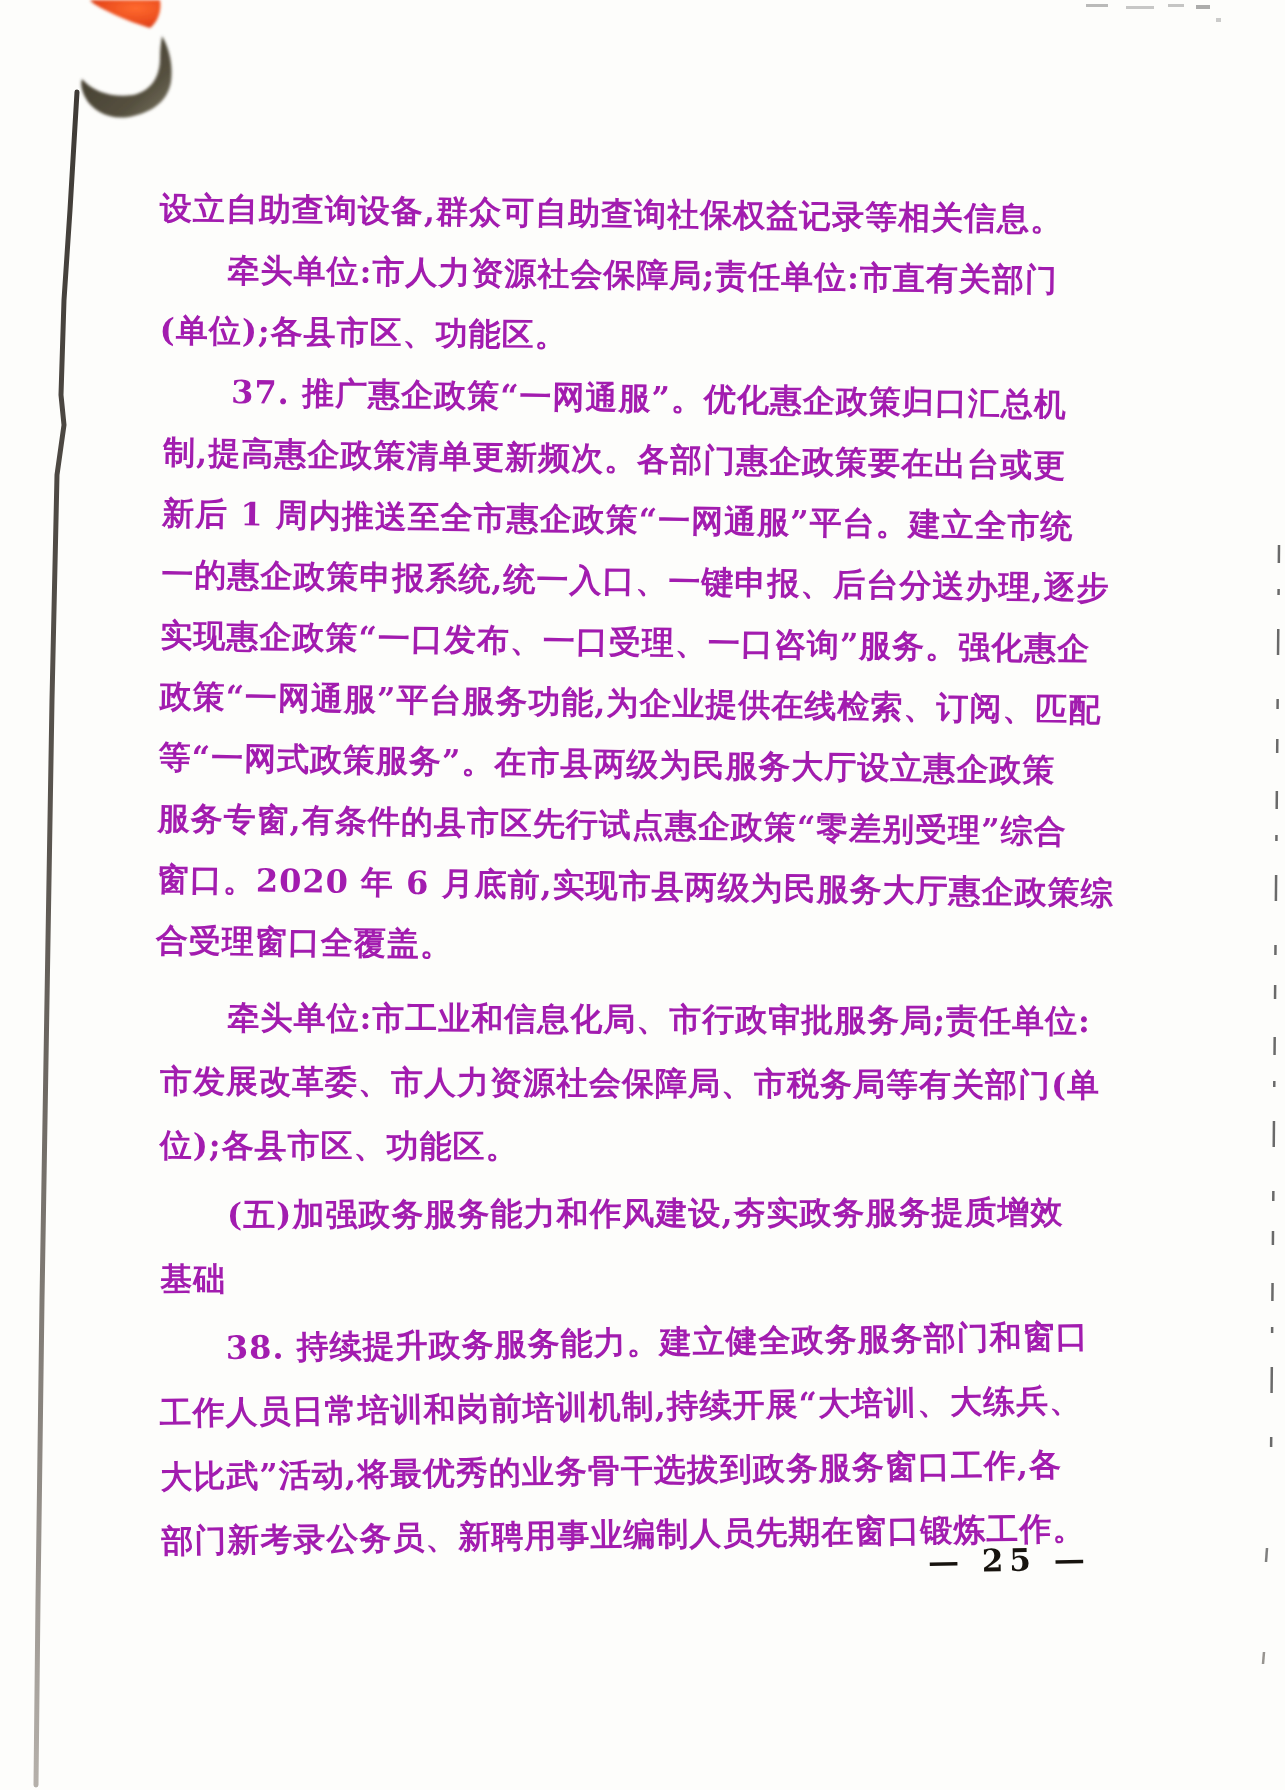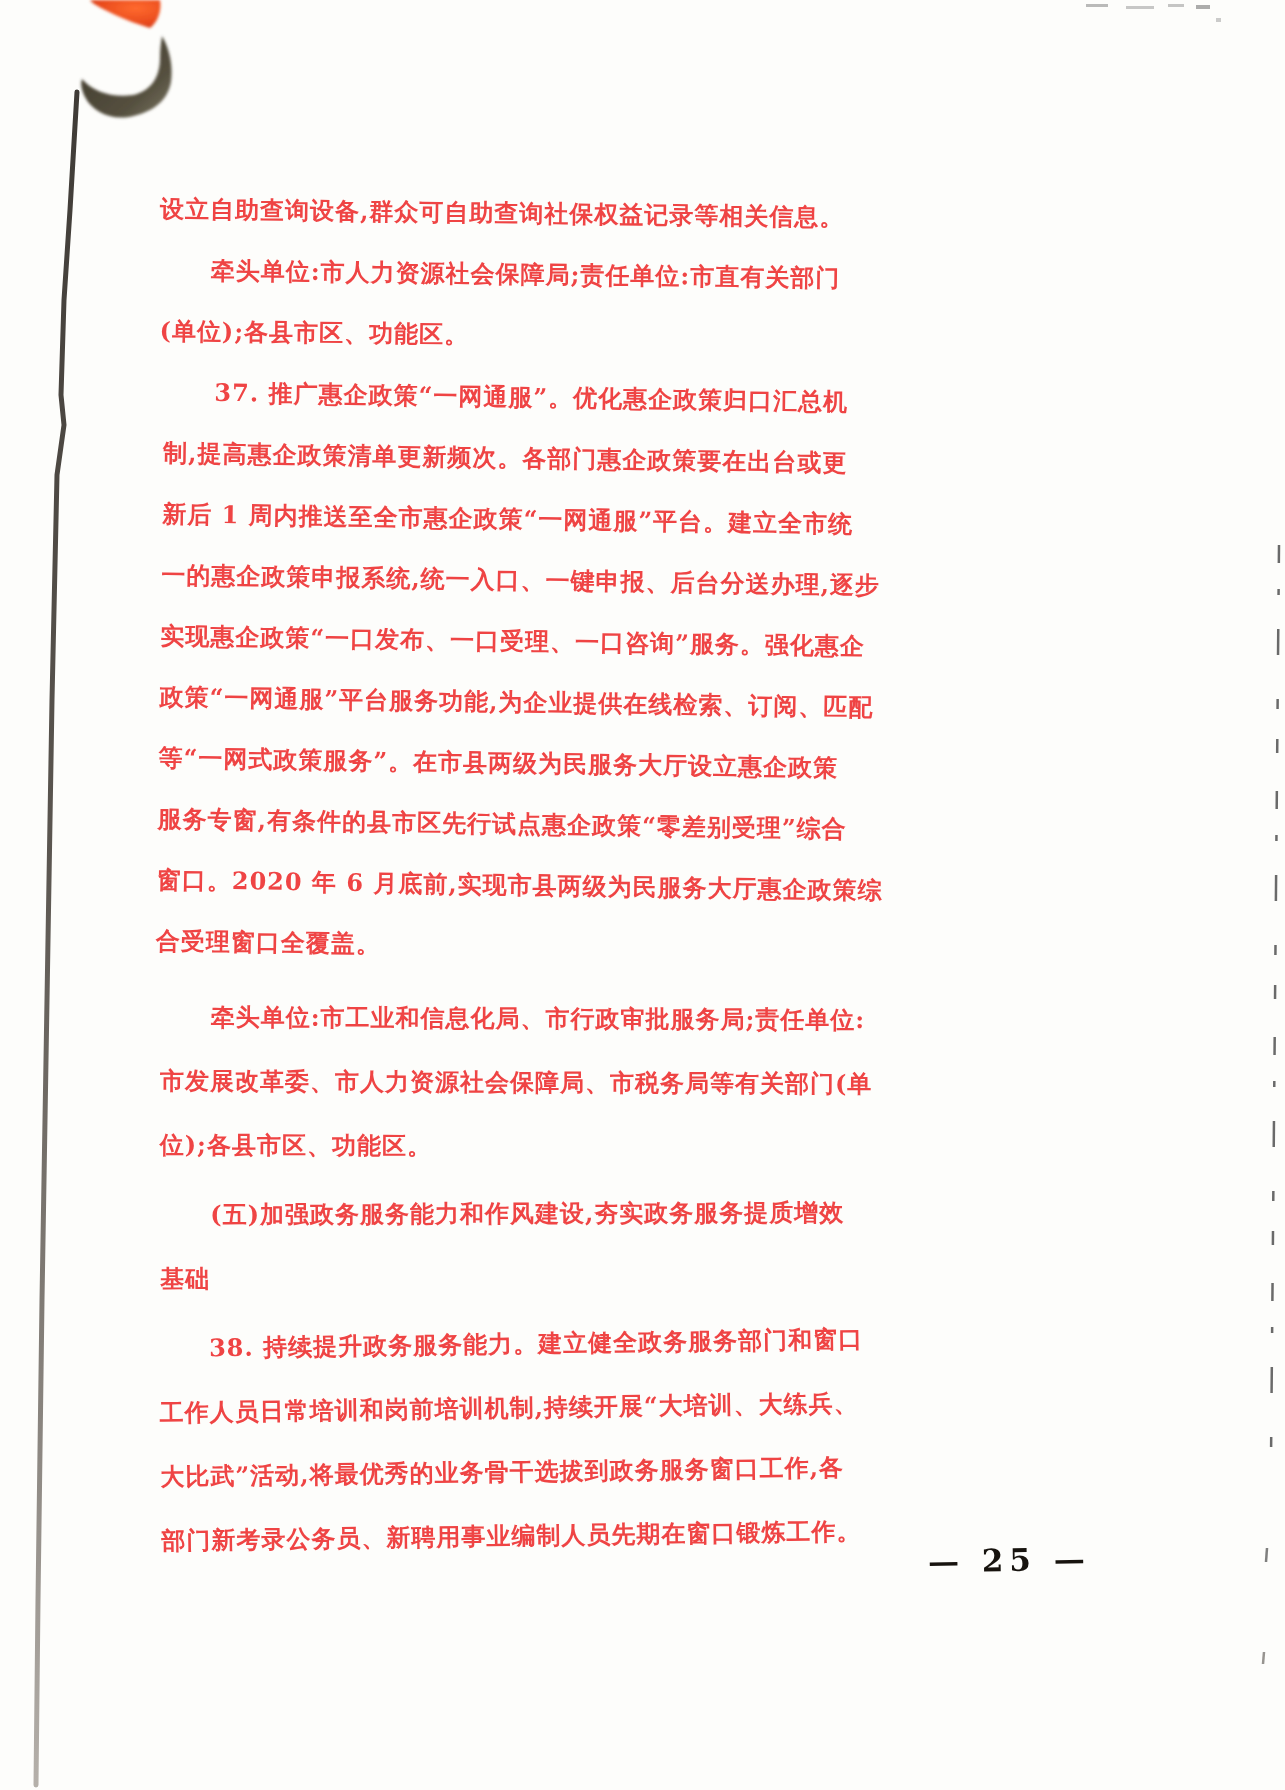--- a/index.html
+++ b/index.html
@@ -9,23 +9,23 @@
     background:#fdfdfb;
     overflow:hidden;
     font-family:"DejaVu Serif", serif;
   }
   .artifacts { position:absolute; left:0; top:0; width:1285px; height:1790px; pointer-events:none; }
 
   .doc-body {
     position:absolute;
     left:160px; top:178px;
     width:838px;
-    color:#ef4444;
+    color:#a21caf;
     font-weight:700;
-    font-size:24px;
+    font-size:32px;
     letter-spacing:1px;
   }
   .para { transform-origin:left center; }
   .doc-line {
     height:61px; line-height:61px;
     white-space:nowrap;
   }
   .para.indent .doc-line:first-child { text-indent:2.1em; }
 
   

